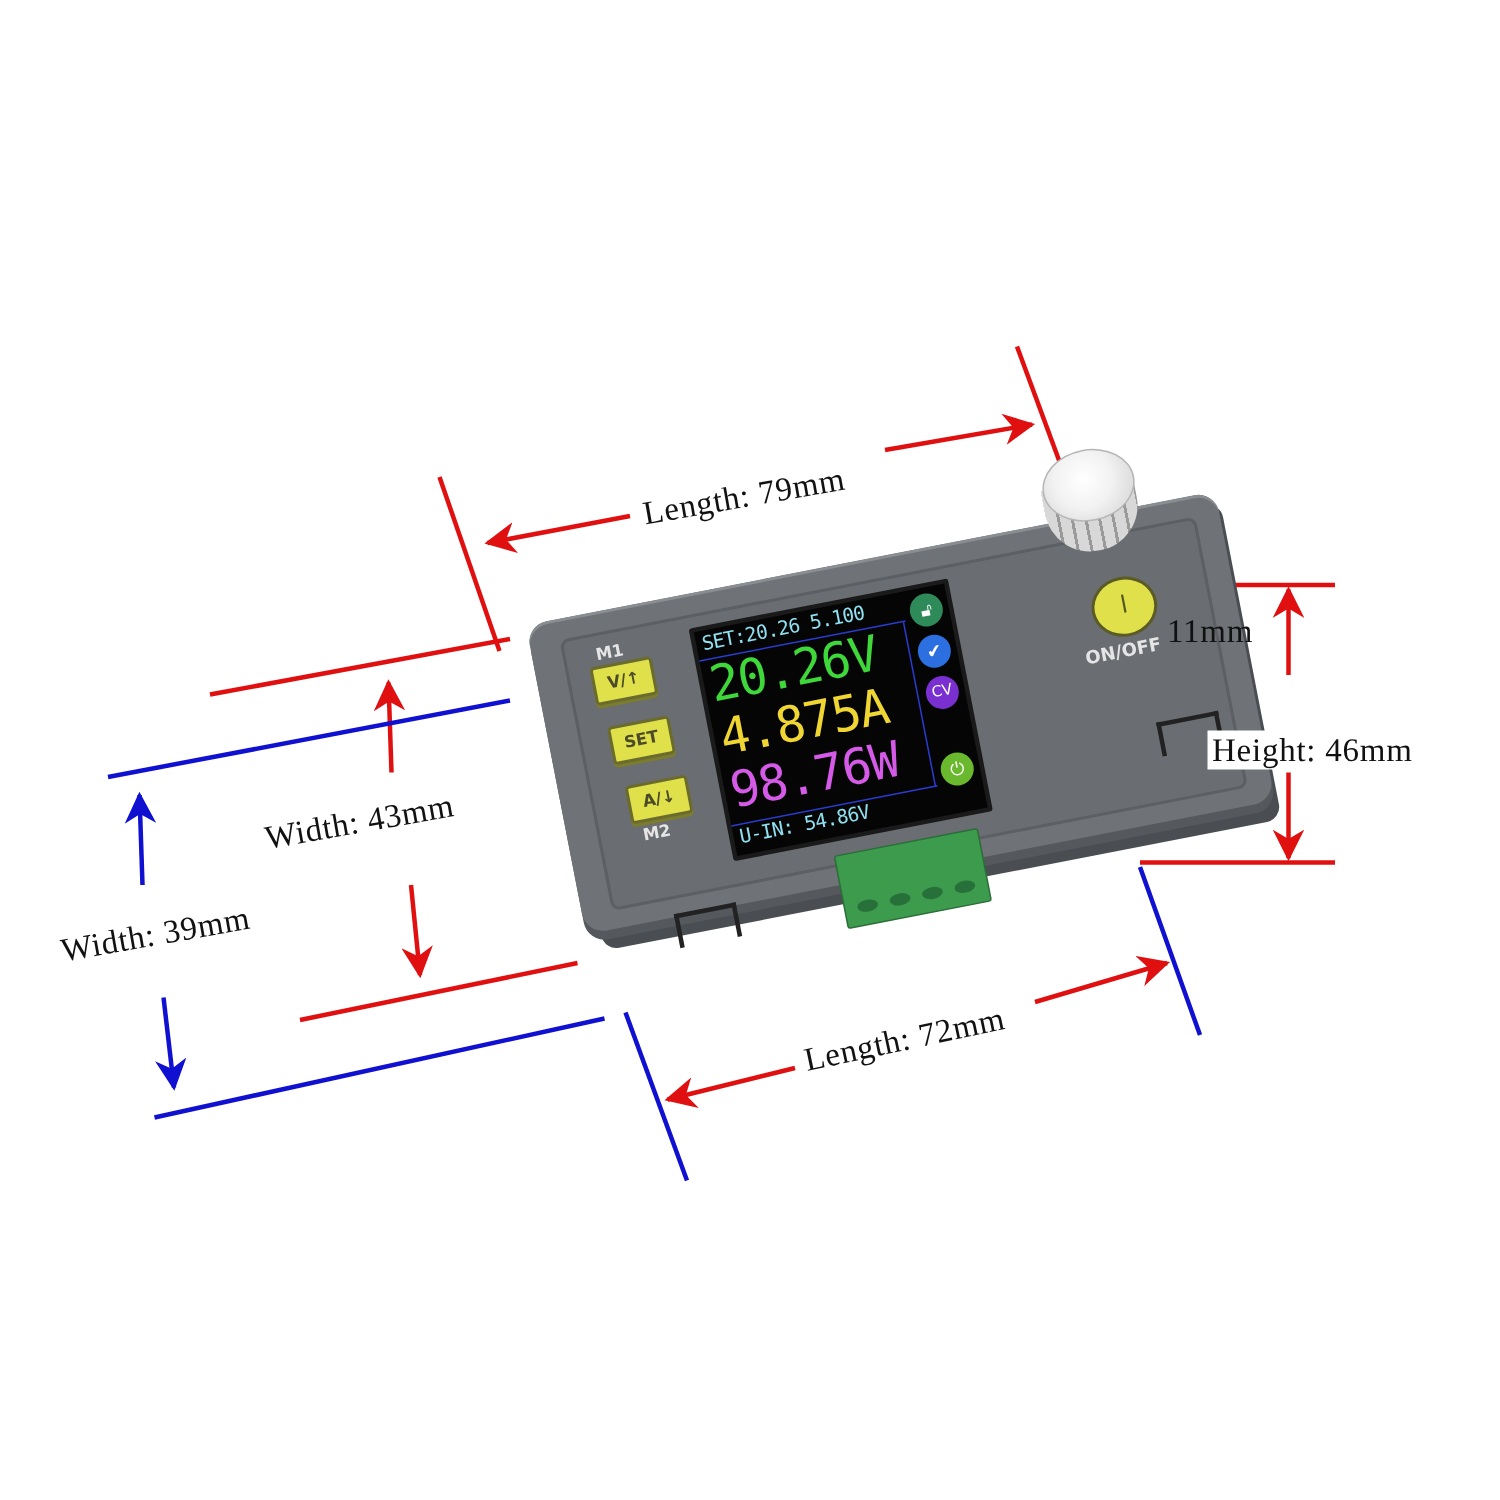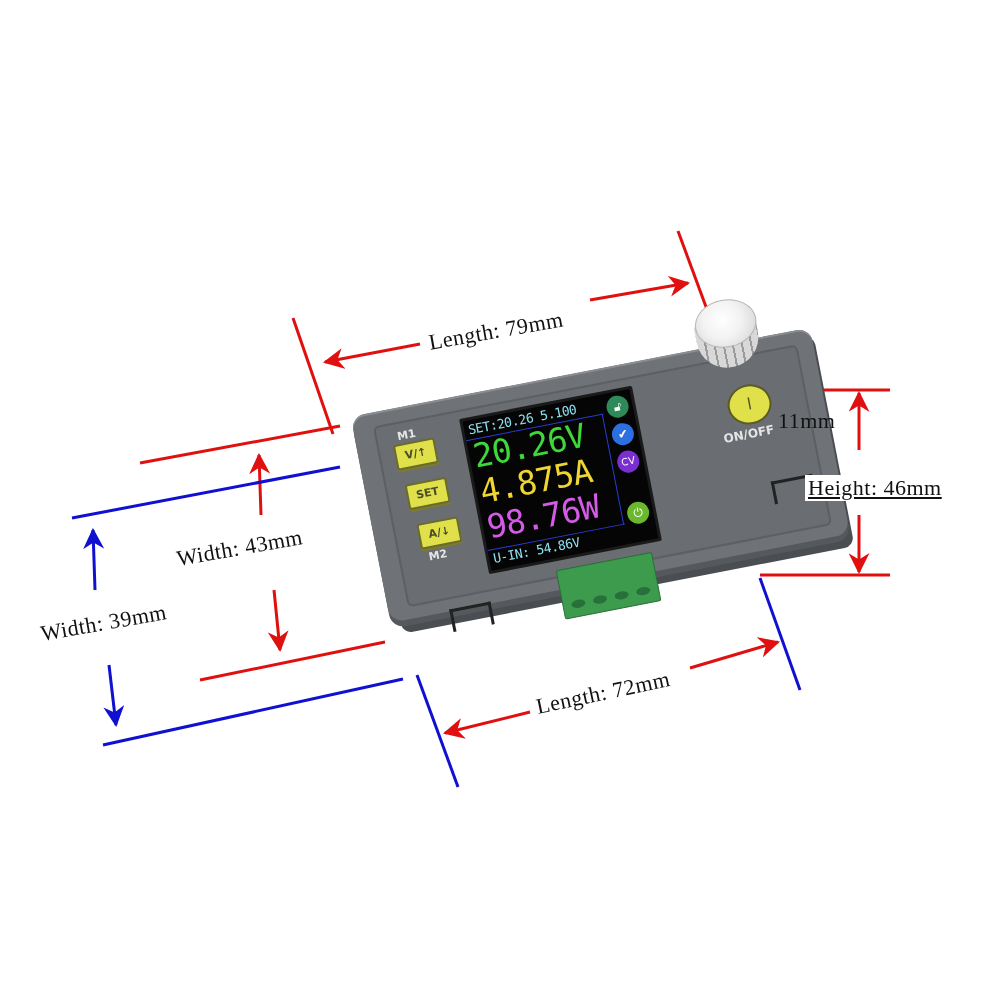--- a/index.html
+++ b/index.html
@@ -122,14 +122,14 @@
     <span class="slot" style="left:74px;"></span>
   </div>
   <div class="clip" style="left:60px; top:274px;"></div>
   <div class="clip" style="left:400px; top:210px;"></div>
 </div>
 
 <span class="lbl" style="left:425px; top:318px; transform:rotate(-10deg);">Length: 79mm</span>
 <span class="lbl" style="left:173px; top:535px; transform:rotate(-10deg);">Width: 43mm</span>
 <span class="lbl" style="left:37px; top:610px; transform:rotate(-10deg);">Width: 39mm</span>
 <span class="lbl" style="left:532px; top:680px; transform:rotate(-12deg);">Length: 72mm</span>
-<span class="lbl" style="left:805px; top:475px;text-decoration:underline;">Height: 46mm</span>
+<span class="lbl" style="left:805px; top:487px;">Height: 46mm</span>
 <span class="lbl nobg" style="left:775px; top:408px;">11mm</span>
 
 </body></html>

